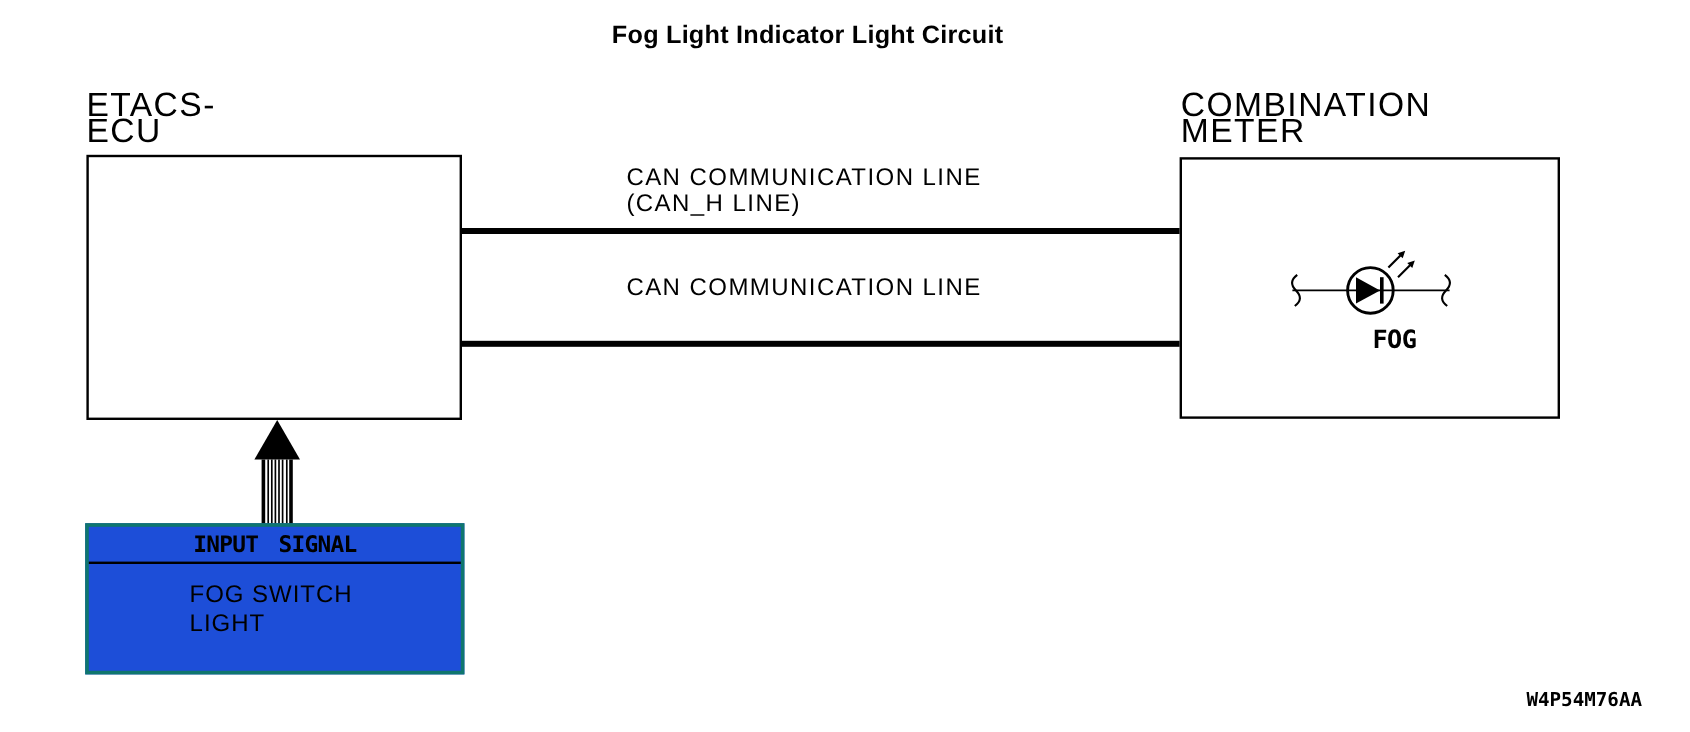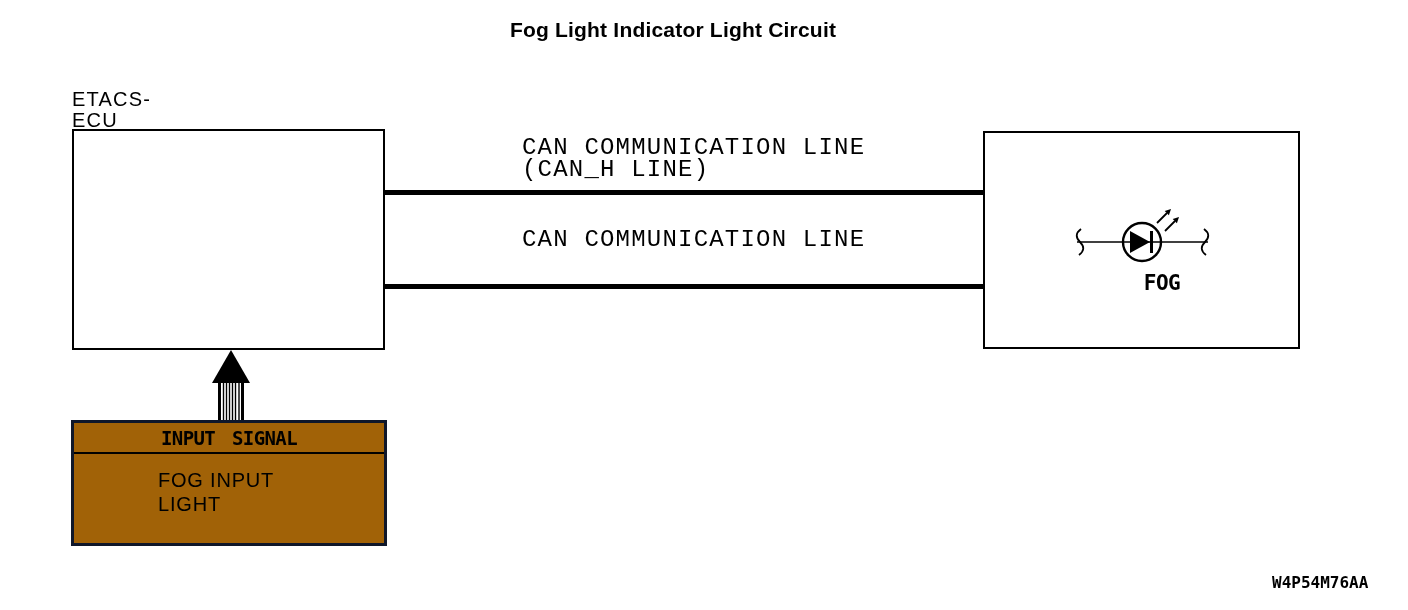--- a/index.html
+++ b/index.html
@@ -22,25 +22,24 @@
     left: 673px;
     top: 18px;
     transform: translateX(-50%);
     font-size: 21px;
     font-weight: bold;
     letter-spacing: 0.2px;
     white-space: nowrap;
   }
   .blk-label {
     position: absolute;
-    font-size: 20px;
+    font-size: 28px;
     line-height: 21px;
     letter-spacing: 1.2px;
     white-space: nowrap;
-    margin-top: 12px;
   }
   .etacs-label  { left: 72px;  top: 77px; }
   .meter-label  { left: 984px; top: 77px; }
   .box {
     position: absolute;
     border: 2px solid #000000;
     background: #ffffff;
     box-sizing: border-box;
   }
   .etacs-box { left: 72px;  top: 129px; width: 313px; height: 221px; }
@@ -50,25 +49,24 @@
     left: 385px;
     width: 598px;
     height: 5px;
     background: #000000;
   }
   .canline-h { top: 190px; }
   .canline-l { top: 284px; }
   .can-label {
     position: absolute;
     left: 522px;
-    font-size: 24px;
+    font-size: 20px;
     line-height: 22px;
     letter-spacing: 1.2px;
     white-space: nowrap;
-    font-family: Liberation Mono, monospace;
   }
   .can-h-label { top: 137px; }
   .can-l-label { top: 229px; }
   .led-svg {
     position: absolute;
     left: 1070px;
     top: 200px;
     width: 145px;
     height: 66px;
   }
@@ -86,25 +84,25 @@
   .arrow-svg {
     position: absolute;
     left: 204px;
     top: 350px;
     width: 54px;
     height: 94px;
   }
   .switch-box {
     position: absolute;
     left: 71px;
-    top: 420px;
+    top: 436px;
     width: 316px;
     height: 126px;
-    border: 3px solid #0f172a;
-    background: #a16207;
+    border: 3px solid #0f766e;
+    background: #1d4ed8;
     box-sizing: border-box;
   }
   .switch-header {
     height: 29px;
     border-bottom: 2px solid #000000;
     display: flex;
     align-items: center;
     justify-content: center;
     font-family: "DejaVu Sans Mono", monospace;
     font-weight: bold;
@@ -135,20 +133,24 @@
 <div class="canvas">
 
   <div class="title">Fog Light Indicator Light Circuit</div>
 
   <div class="blk-label etacs-label">
     <div>ETACS-</div>
     <div>ECU</div>
   </div>
   <div class="box etacs-box"></div>
 
+  <div class="blk-label meter-label">
+    <div>COMBINATION</div>
+    <div>METER</div>
+  </div>
   <div class="box meter-box"></div>
 
   <div class="canline canline-h"></div>
   <div class="canline canline-l"></div>
 
   <div class="can-label can-h-label">
     <div>CAN COMMUNICATION LINE</div>
     <div>(CAN_H LINE)</div>
   </div>
   <div class="can-label can-l-label">
@@ -182,20 +184,20 @@
     <line x1="25.5" y1="33" x2="25.5" y2="94" stroke="#000000" stroke-width="1.4"></line>
     <line x1="28.5" y1="33" x2="28.5" y2="94" stroke="#000000" stroke-width="1.4"></line>
     <line x1="31.5" y1="33" x2="31.5" y2="94" stroke="#000000" stroke-width="1.4"></line>
     <line x1="35" y1="33" x2="35" y2="94" stroke="#000000" stroke-width="1.4"></line>
     <line x1="38.5" y1="33" x2="38.5" y2="94" stroke="#000000" stroke-width="3"></line>
   </svg>
 
   <div class="switch-box">
     <div class="switch-header">INPUT SIGNAL</div>
     <div class="switch-body">
-      <div>FOG INPUT</div>
+      <div>FOG SWITCH</div>
       <div>LIGHT</div>
     </div>
   </div>
 
   <div class="figure-code">W4P54M76AA</div>
 
 </div>
 
 </body></html>

